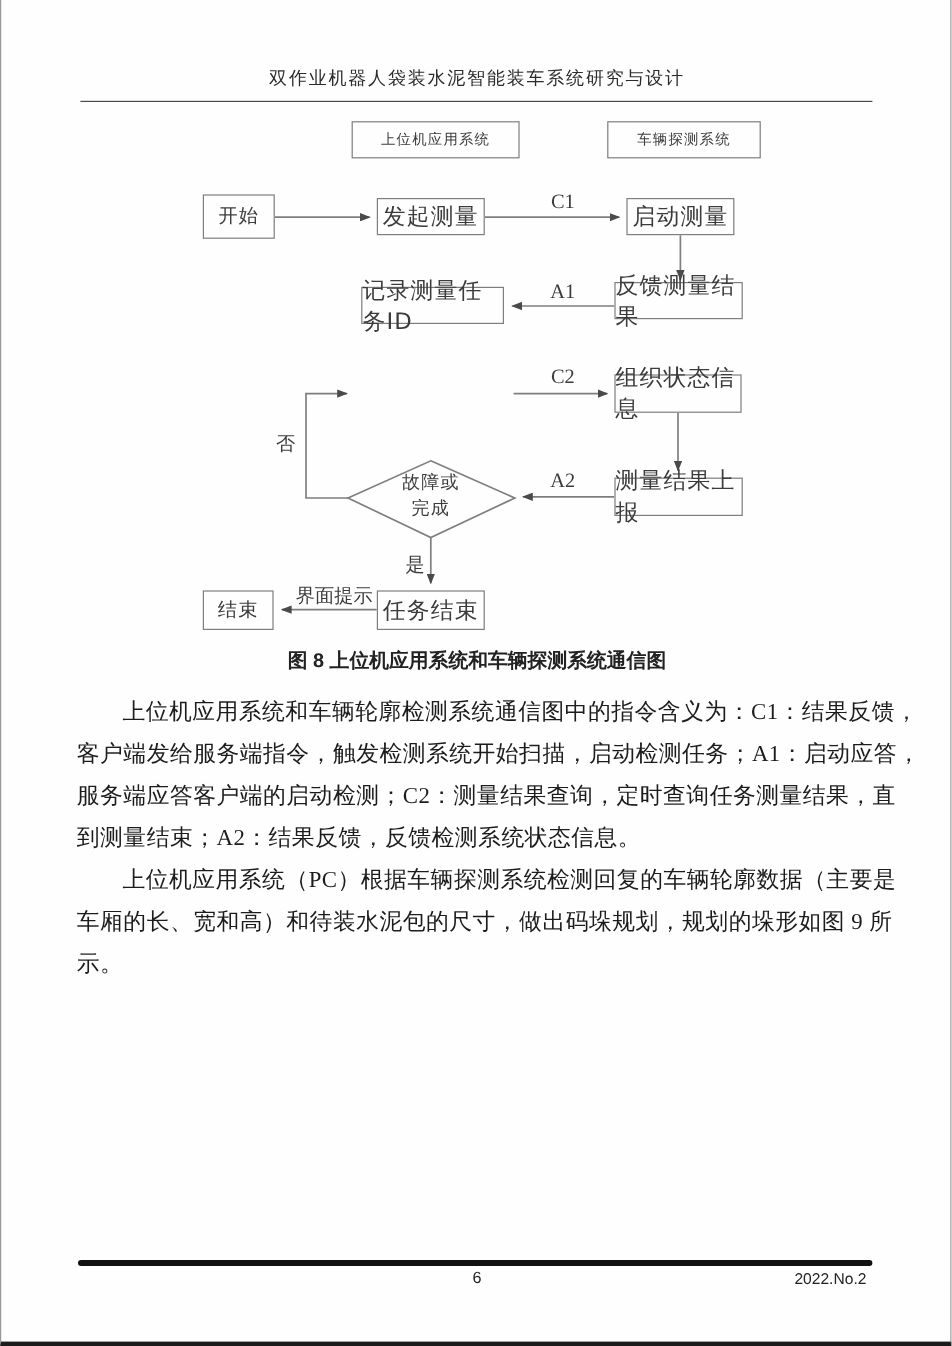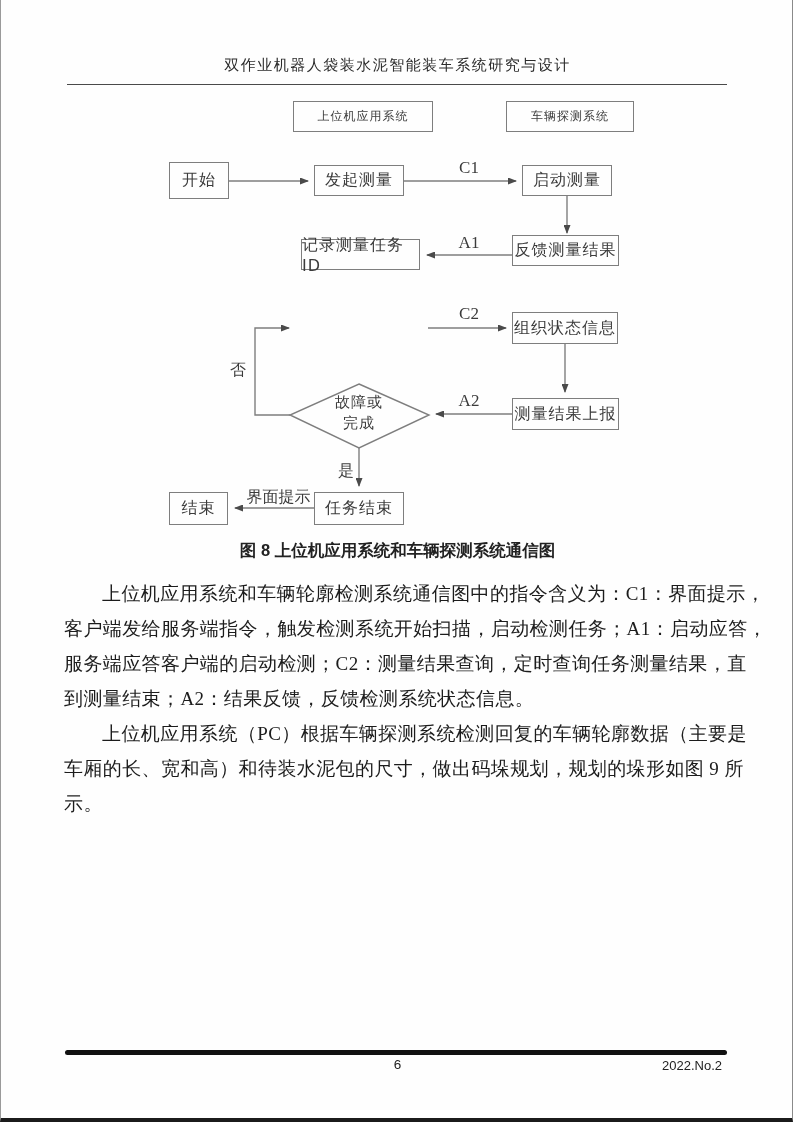--- a/index.html
+++ b/index.html
@@ -25,21 +25,21 @@
     color: #2b2b2b;
     font-family: "Liberation Serif", "DejaVu Serif", serif;
   }
   .header-rule { top: 84px; left: 66px; width: 660px; height: 1px; background: #4a4a4a; }
   
   .flow-box {
     position: absolute;
     border: 1px solid #7e7e7e;
     background: #fefefe;
     display: flex; align-items: center; justify-content: center;
-    font-size: 16px; color: #3b3b3b;
+    font-size: 19px; color: #3b3b3b;
     letter-spacing: 1px;
     font-family: "DejaVu Sans", "Liberation Sans", sans-serif;
   }
   .lane-head { font-size: 12px; }
   .rounded { border-radius: 0; font-size: 16px; }
   .flow-svg { top: 0; left: 0; width: 793px; height: 560px; pointer-events: none; }
   .edge-label {
     position: absolute;
     font-size: 16px; color: #3b3b3b;
     text-align: center;
@@ -138,21 +138,21 @@
   <div class="edge-label latin" style="left:450px; top:233px; width:36px;">A1</div>
   <div class="edge-label latin" style="left:450px; top:304px; width:36px;">C2</div>
   <div class="edge-label latin" style="left:450px; top:391px; width:36px;">A2</div>
   <div class="edge-label" style="left:222px; top:360px; width:30px;">否</div>
   <div class="edge-label" style="left:330px; top:461px; width:30px;">是</div>
   <div class="edge-label" style="left:240px; top:487px; width:75px;">界面提示</div>
 
   <div class="abs fig-caption">图 8 上位机应用系统和车辆探测系统通信图</div>
 
   <div class="abs body-block">
-    <div class="tline indent">上位机应用系统和车辆轮廓检测系统通信图中的指令含义为：C1：界面提示，</div>
+    <div class="tline indent">上位机应用系统和车辆轮廓检测系统通信图中的指令含义为：C1：结果反馈，</div>
     <div class="tline">客户端发给服务端指令，触发检测系统开始扫描，启动检测任务；A1：启动应答，</div>
     <div class="tline">服务端应答客户端的启动检测；C2：测量结果查询，定时查询任务测量结果，直</div>
     <div class="tline last">到测量结束；A2：结果反馈，反馈检测系统状态信息。</div>
     <div class="tline indent">上位机应用系统（PC）根据车辆探测系统检测回复的车辆轮廓数据（主要是</div>
     <div class="tline">车厢的长、宽和高）和待装水泥包的尺寸，做出码垛规划，规划的垛形如图 9 所</div>
     <div class="tline last">示。</div>
   </div>
 
   <div class="abs footer-bar"></div>
   <div class="abs footer-page">6</div>

